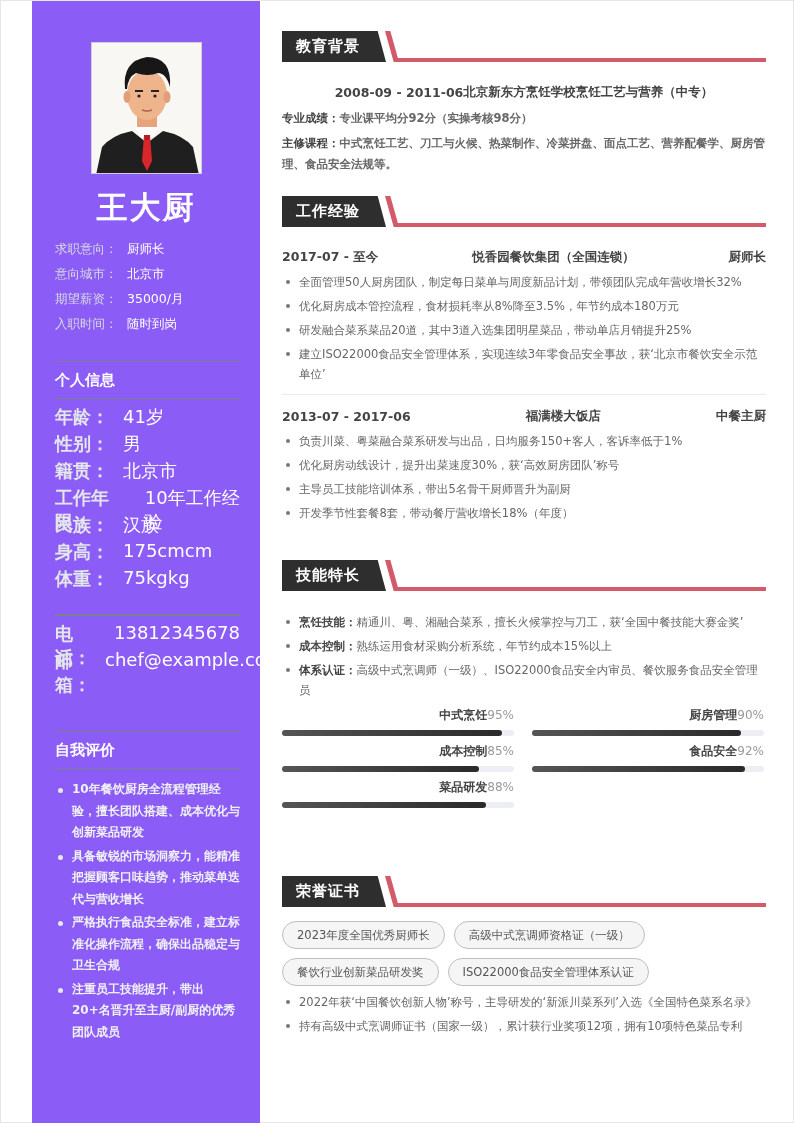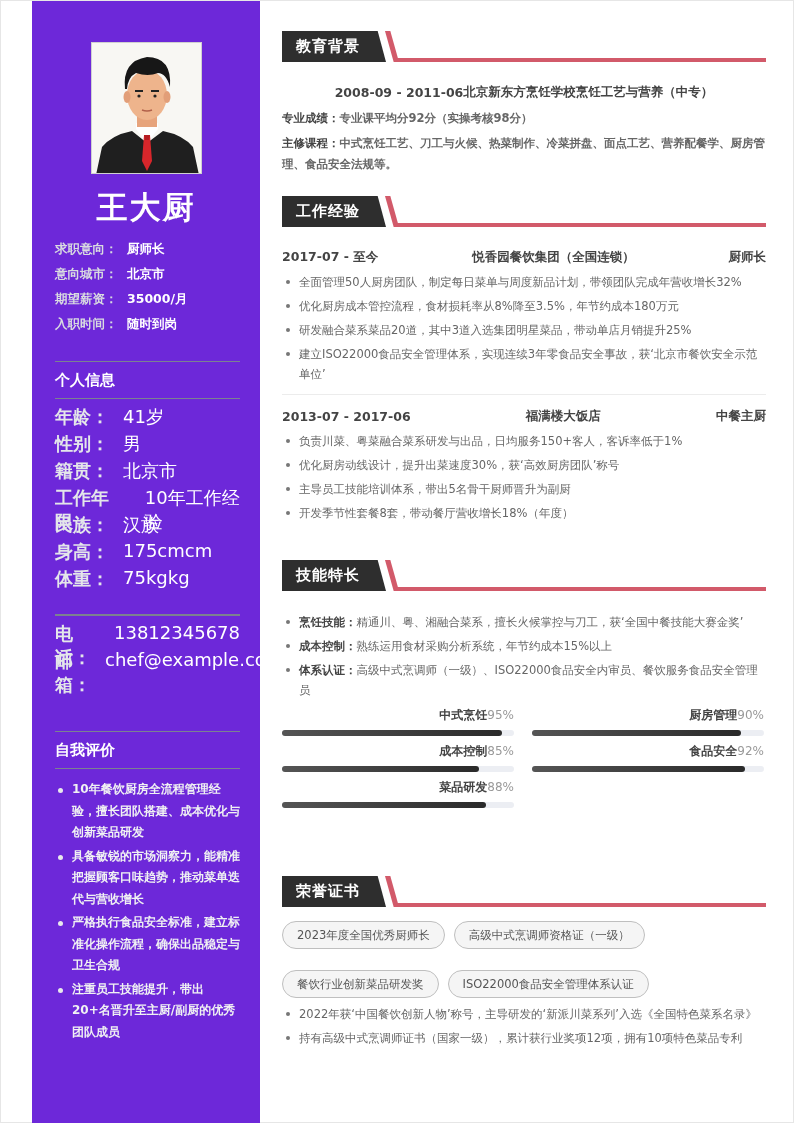--- a/index.html
+++ b/index.html
@@ -1,25 +1,25 @@
 <!DOCTYPE html>
 <html><head>
 <meta charset="utf-8">
 <style>
   * { box-sizing: border-box; margin: 0; padding: 0; }
   html, body { width: 794px; height: 1123px; background: #fff; overflow: hidden; }
   body { font-family: "DejaVu Sans", "Liberation Sans", sans-serif; color: #555; position: relative; }
   .page { position: absolute; left: 0; top: 0; width: 794px; height: 1123px; border: 1px solid #e6e6e6; }
 
   
-  .sidebar { position: absolute; left: 31px; top: 0; width: 228px; height: 1123px; background: #6d28d9; color: #fff; }
+  .sidebar { position: absolute; left: 31px; top: 0; width: 228px; height: 1123px; background: #8b5cf6; color: #fff; }
   .photo { position: absolute; left: 59px; top: 41px; width: 111px; height: 132px; background: #f7f7f5; border: 1px solid #d0d0d0; overflow: hidden; }
   .name { position: absolute; left: 0; top: 186px; width: 228px; text-align: center; font-size: 31px; font-weight: bold; letter-spacing: 2px; color: #fff; }
   .intent { position: absolute; left: 23px; top: 236px; width: 190px; }
-  .intent-row { display: flex; height: 25px; align-items: center; font-size: 12.5px; font-weight: bold; }
+  .intent-row { display: flex; height: 25px; align-items: center; font-size: 12.5px; font-weight: normal; }
   .intent-row .k { color: #d9dbe0; width: 72px; }
   .intent-row .v { color: #fff; }
 
   .sb-section { position: absolute; left: 23px; width: 185px; }
   .sb-divider { height: 1px; background: #7c8190; }
   .sb-title { font-size: 15px; font-weight: bold; color: #fff; height: 36px; line-height: 36px; }
   .sb-row { display: flex; height: 27px; align-items: flex-start; font-size: 18px; }
   .sb-row .k { font-weight: bold; color: #e4e6ea; margin-right: 14px; }
   .sb-row .v { color: #fff; }
   .sb-list { list-style: none; padding-top: 10px; }
@@ -45,21 +45,21 @@
   .bullets li b { color: #444; }
   .job-divider { height: 1px; background: #ececec; margin: 10px 0 8px 0; }
 
   .skills-grid { display: grid; grid-template-columns: 232px 232px; column-gap: 18px; row-gap: 6px; margin-top: 6px; }
   .skill-top { display: flex; justify-content: flex-end; font-size: 12px; height: 18px; align-items: center; }
   .skill-top .n { font-weight: bold; color: #444; }
   .skill-top .p { color: #999; }
   .bar { height: 6px; background: #eceef3; border-radius: 3px; margin-top: 6px; }
   .bar-fill { height: 6px; border-radius: 3px; background: linear-gradient(90deg, #555, #2a2a2a); }
 
-  .tags { display: flex; flex-wrap: wrap; gap: 21px 9px; margin-top: 14px; text-align: center; }
+  .tags { display: flex; flex-wrap: wrap; gap: 9px 9px; margin-top: 14px; text-align: center; }
   .tag { height: 28px; line-height: 26px; padding: 0 14px; border: 1px solid #bfbfbf; border-radius: 14px; background: #f5f5f5; font-size: 11.5px; color: #555; }
 </style>
 </head>
 <body>
 
 <div class="page">
 
   <aside class="sidebar">
     <div class="photo">
       <svg width="111" height="132" viewBox="0 0 111 132">

